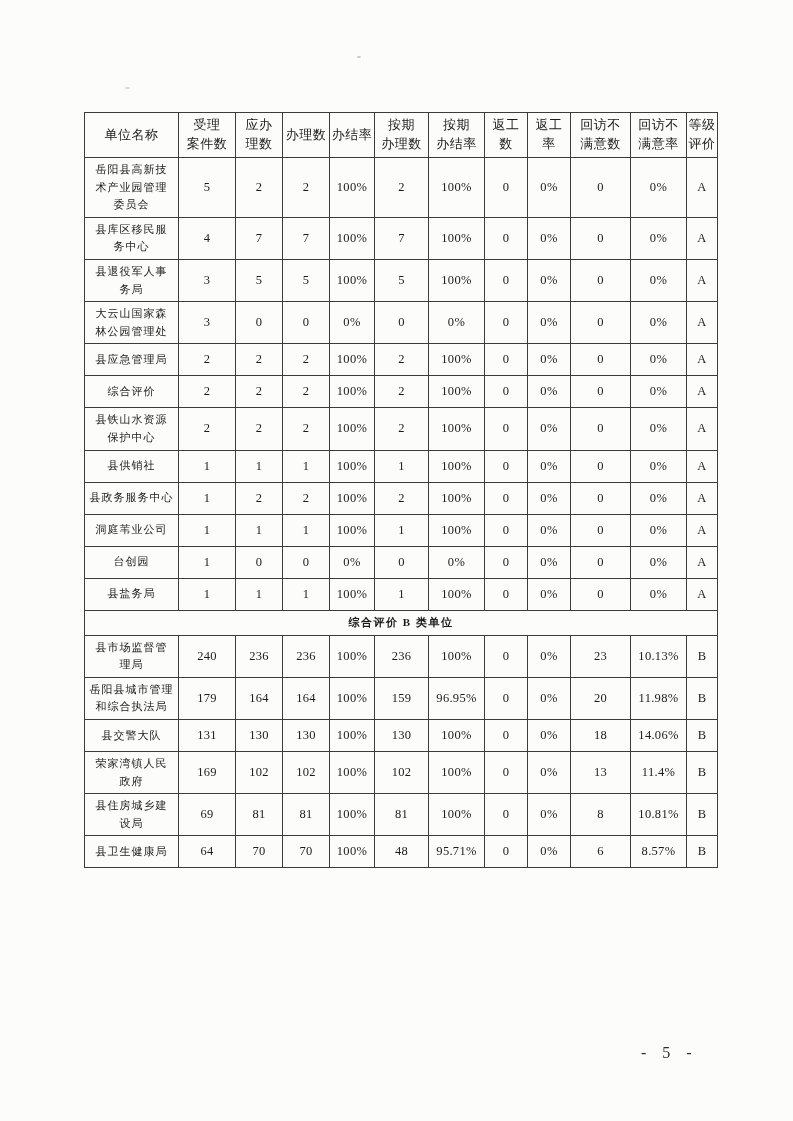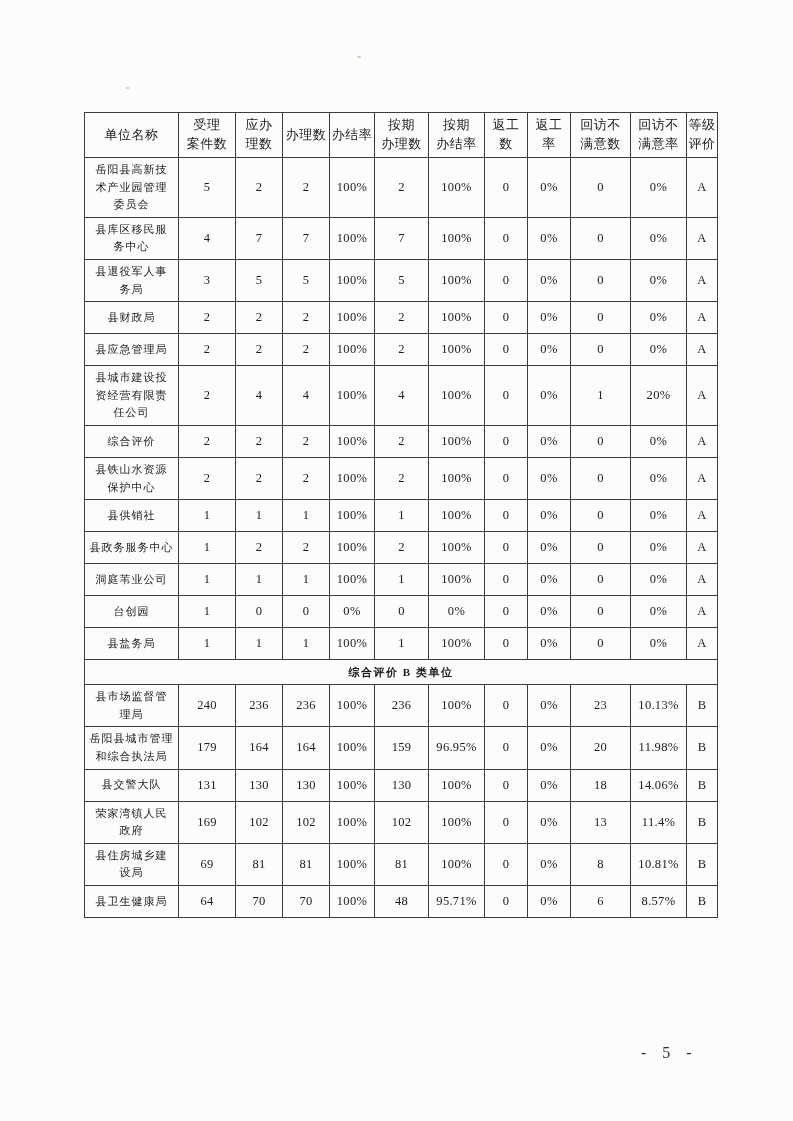--- a/index.html
+++ b/index.html
@@ -159,61 +159,46 @@
         <td class="num-cell">100%</td>
         <td class="num-cell">5</td>
         <td class="num-cell">100%</td>
         <td class="num-cell">0</td>
         <td class="num-cell">0%</td>
         <td class="num-cell">0</td>
         <td class="num-cell">0%</td>
         <td class="num-cell">A</td>
       </tr>
       <tr>
-        <td class="name-cell">县财政局</td>
-        <td class="num-cell">2</td>
-        <td class="num-cell">2</td>
-        <td class="num-cell">2</td>
-        <td class="num-cell">100%</td>
-        <td class="num-cell">2</td>
-        <td class="num-cell">100%</td>
+        <td class="name-cell">大云山国家森
+林公园管理处</td>
+        <td class="num-cell">3</td>
+        <td class="num-cell">0</td>
+        <td class="num-cell">0</td>
+        <td class="num-cell">0%</td>
+        <td class="num-cell">0</td>
+        <td class="num-cell">0%</td>
         <td class="num-cell">0</td>
         <td class="num-cell">0%</td>
         <td class="num-cell">0</td>
         <td class="num-cell">0%</td>
         <td class="num-cell">A</td>
       </tr>
       <tr>
         <td class="name-cell">县应急管理局</td>
         <td class="num-cell">2</td>
         <td class="num-cell">2</td>
         <td class="num-cell">2</td>
         <td class="num-cell">100%</td>
         <td class="num-cell">2</td>
         <td class="num-cell">100%</td>
         <td class="num-cell">0</td>
         <td class="num-cell">0%</td>
         <td class="num-cell">0</td>
         <td class="num-cell">0%</td>
-        <td class="num-cell">A</td>
-      </tr>
-      <tr>
-        <td class="name-cell">县城市建设投
-资经营有限责
-任公司</td>
-        <td class="num-cell">2</td>
-        <td class="num-cell">4</td>
-        <td class="num-cell">4</td>
-        <td class="num-cell">100%</td>
-        <td class="num-cell">4</td>
-        <td class="num-cell">100%</td>
-        <td class="num-cell">0</td>
-        <td class="num-cell">0%</td>
-        <td class="num-cell">1</td>
-        <td class="num-cell">20%</td>
         <td class="num-cell">A</td>
       </tr>
       <tr>
         <td class="name-cell">综合评价</td>
         <td class="num-cell">2</td>
         <td class="num-cell">2</td>
         <td class="num-cell">2</td>
         <td class="num-cell">100%</td>
         <td class="num-cell">2</td>
         <td class="num-cell">100%</td>

